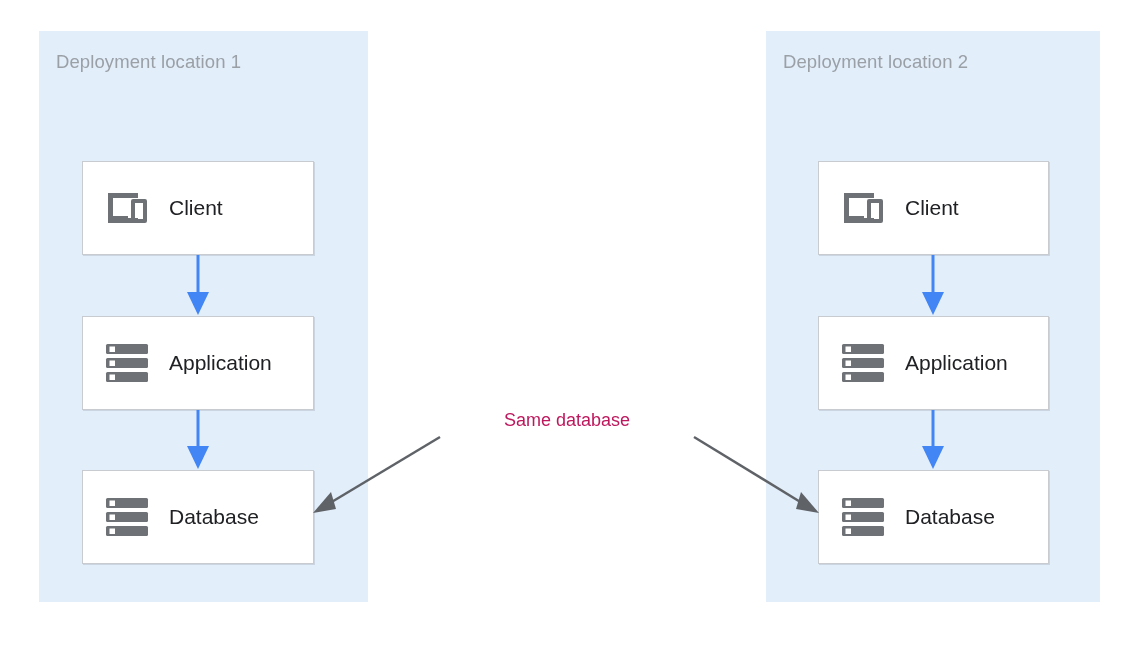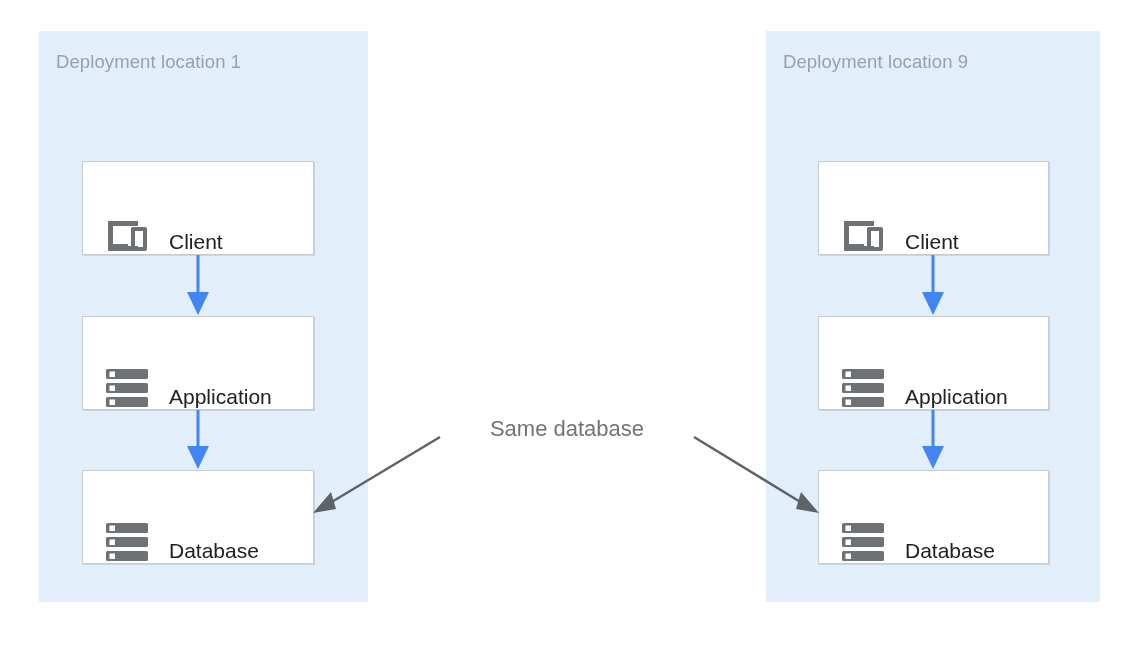--- a/index.html
+++ b/index.html
@@ -37,21 +37,21 @@
     letter-spacing: 0.1px;
   }
 
   
   .node {
     position: absolute;
     background: #ffffff;
     border: 1px solid #c8ccd1;
     box-shadow: 1px 1px 0 rgba(0,0,0,0.10);
     display: flex;
-    align-items: flex-end;
+    align-items: center;
     box-sizing: border-box;
   }
   .node-icon {
     flex: 0 0 auto;
     width: 56px;
     margin-left: 16px;
     display: flex;
     align-items: center;
     justify-content: center;
   }
@@ -71,24 +71,23 @@
   #node-app-2    { left: 818px; top: 316px; width: 231px; height: 94px; }
   #node-db-2     { left: 818px; top: 470px; width: 231px; height: 94px; }
 
   
   #annotation {
     position: absolute;
     left: 447px;
     top: 406px;
     width: 240px;
     text-align: center;
-    font-size: 22px;
+    font-size: 18px;
     line-height: 29px;
-    color: #737373;
-    margin-top: 8px;
+    color: #be185d;
   }
 
   
   .overlay {
     position: absolute;
     left: 0;
     top: 0;
     width: 1132px;
     height: 648px;
     pointer-events: none;
@@ -97,21 +96,21 @@
 </head>
 <body>
 
 <div id="canvas">
 
   <div class="panel" id="panel-1">
     <div class="panel-title">Deployment location 1</div>
   </div>
 
   <div class="panel" id="panel-2">
-    <div class="panel-title">Deployment location 9</div>
+    <div class="panel-title">Deployment location 2</div>
   </div>
 
   <div class="node" id="node-client-1">
     <span class="node-icon">
       <svg width="46" height="36" viewBox="0 0 46 36" aria-hidden="true">
 
         <path d="M4 3 H34 V8 H9 V26 H24 V31 H4 Z" fill="#6e7276"></path>
         <rect x="4" y="28" width="30" height="5" fill="#6e7276"></rect>
 
         <path d="M29 9 H41 A2 2 0 0 1 43 11 V31 A2 2 0 0 1 41 33 H29 A2 2 0 0 1 27 31 V11 A2 2 0 0 1 29 9 Z

